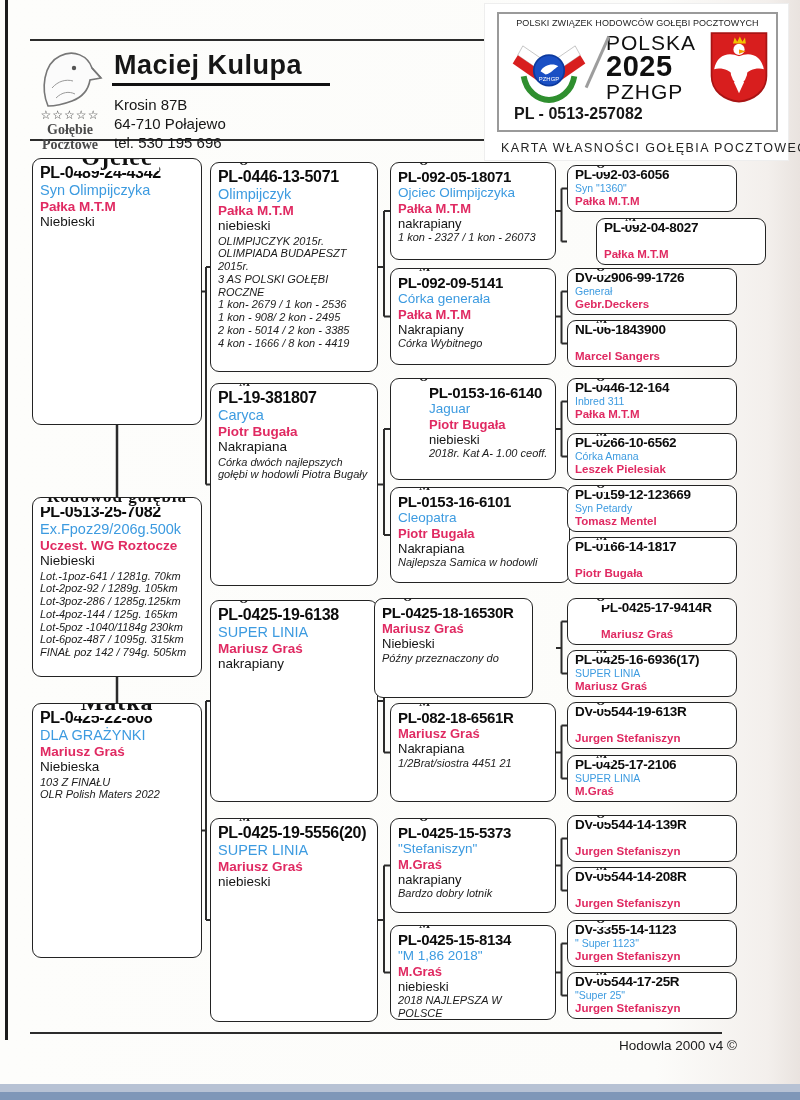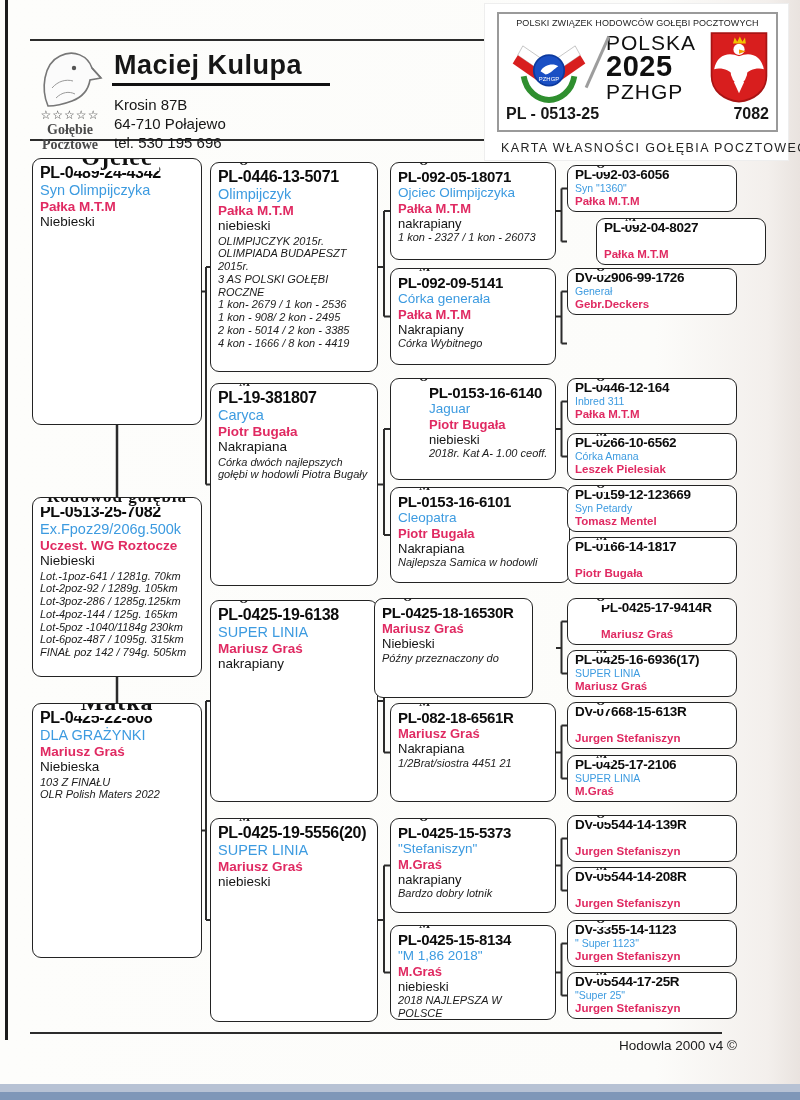--- a/index.html
+++ b/index.html
@@ -30,21 +30,21 @@
     box-shadow:0 0 0 1px #eee;}
   .stamp-card{position:absolute;left:12px;top:8px;right:10px;height:120px;border:2px solid #9a9a9a;
     padding:4px 7px 2px 7px;box-sizing:border-box;}
   .stamp-fed{font-size:9px;text-align:center;letter-spacing:0.1px;color:#1d1d1d;white-space:nowrap;}
   .stamp-mid{display:flex;align-items:center;height:76px;margin-top:1px;}
   .stamp-center{flex:1;position:relative;padding-left:14px;color:#101010;}
   .stamp-slash{position:absolute;left:4px;top:2px;width:3px;height:56px;background:#9d9d9d;transform:rotate(24deg);}
   .stamp-polska{font-size:21px;letter-spacing:1px;line-height:1.0;}
   .stamp-year{font-size:29px;font-weight:800;line-height:0.95;letter-spacing:0.5px;}
   .stamp-org{font-size:21px;line-height:1.0;letter-spacing:1px;}
-  .stamp-row{display:flex;justify-content:space-between;font-weight:bold;font-size:16px;margin-top:0px;}
+  .stamp-row{display:flex;font-weight:bold;font-size:16px;margin-top:0px;margin-left:8px;}
   .stamp-title{position:absolute;left:16px;top:137px;font-size:12.5px;letter-spacing:1.4px;color:#242424;white-space:nowrap;}
   
   #connectors{position:absolute;left:0;top:0;z-index:1;pointer-events:none;}
   #pedigree{position:absolute;left:0;top:0;width:800px;height:1100px;z-index:2;}
   .pbox{position:absolute;background:#fff;border:1.7px solid #232323;border-radius:9px;
     padding:5px 7px 2px 7px;box-sizing:border-box;overflow:hidden;}
   .gen4.pbox{padding:2px 7px;}
   .box-title{position:absolute;top:-15px;left:50%;transform:translateX(-50%);background:#fff;
     padding:0 7px;font-family:"Liberation Serif",serif;font-weight:bold;font-size:24px;
     letter-spacing:1px;white-space:nowrap;color:#111;}
@@ -335,20 +335,26 @@
         <div class="ring">PL-092-04-8027</div>
         <div class="pname"></div>
         <div class="owner">Pałka M.T.M</div>
       </div>
       <div class="pbox gen4" style="left: 567px; top: 268px; width: 170px; height: 47px;">
         <div class="sex-label">O</div>
         <div class="ring">DV-02906-99-1726</div>
         <div class="pname">Generał</div>
         <div class="owner">Gebr.Deckers</div>
       </div>
+      <div class="pbox gen4" style="left: 567px; top: 320px; width: 170px; height: 47px;">
+        <div class="sex-label">M</div>
+        <div class="ring">NL-06-1843900</div>
+        <div class="pname"></div>
+        <div class="owner">Marcel Sangers</div>
+      </div>
       <div class="pbox gen4" style="left: 567px; top: 378px; width: 170px; height: 47px;">
         <div class="sex-label">O</div>
         <div class="ring">PL-0446-12-164</div>
         <div class="pname">Inbred 311</div>
         <div class="owner">Pałka M.T.M</div>
       </div>
       <div class="pbox gen4" style="left: 567px; top: 433px; width: 170px; height: 47px;">
         <div class="sex-label">M</div>
         <div class="ring">PL-0266-10-6562</div>
         <div class="pname">Córka Amana</div>
@@ -373,21 +379,21 @@
         <div class="owner">Mariusz Graś</div>
       </div>
       <div class="pbox gen4" style="left: 567px; top: 650px; width: 170px; height: 47px;">
         <div class="sex-label">M</div>
         <div class="ring">PL-0425-16-6936(17)</div>
         <div class="pname">SUPER LINIA</div>
         <div class="owner">Mariusz Graś</div>
       </div>
       <div class="pbox gen4" style="left: 567px; top: 702px; width: 170px; height: 47px;">
         <div class="sex-label">O</div>
-        <div class="ring">DV-07668-15-613R</div>
+        <div class="ring">DV-05544-19-613R</div>
         <div class="pname"></div>
         <div class="owner">Jurgen Stefaniszyn</div>
       </div>
       <div class="pbox gen4" style="left: 567px; top: 755px; width: 170px; height: 47px;">
         <div class="sex-label">M</div>
         <div class="ring">PL-0425-17-2106</div>
         <div class="pname">SUPER LINIA</div>
         <div class="owner">M.Graś</div>
       </div>
       <div class="pbox gen4" style="left: 567px; top: 815px; width: 170px; height: 47px;">

